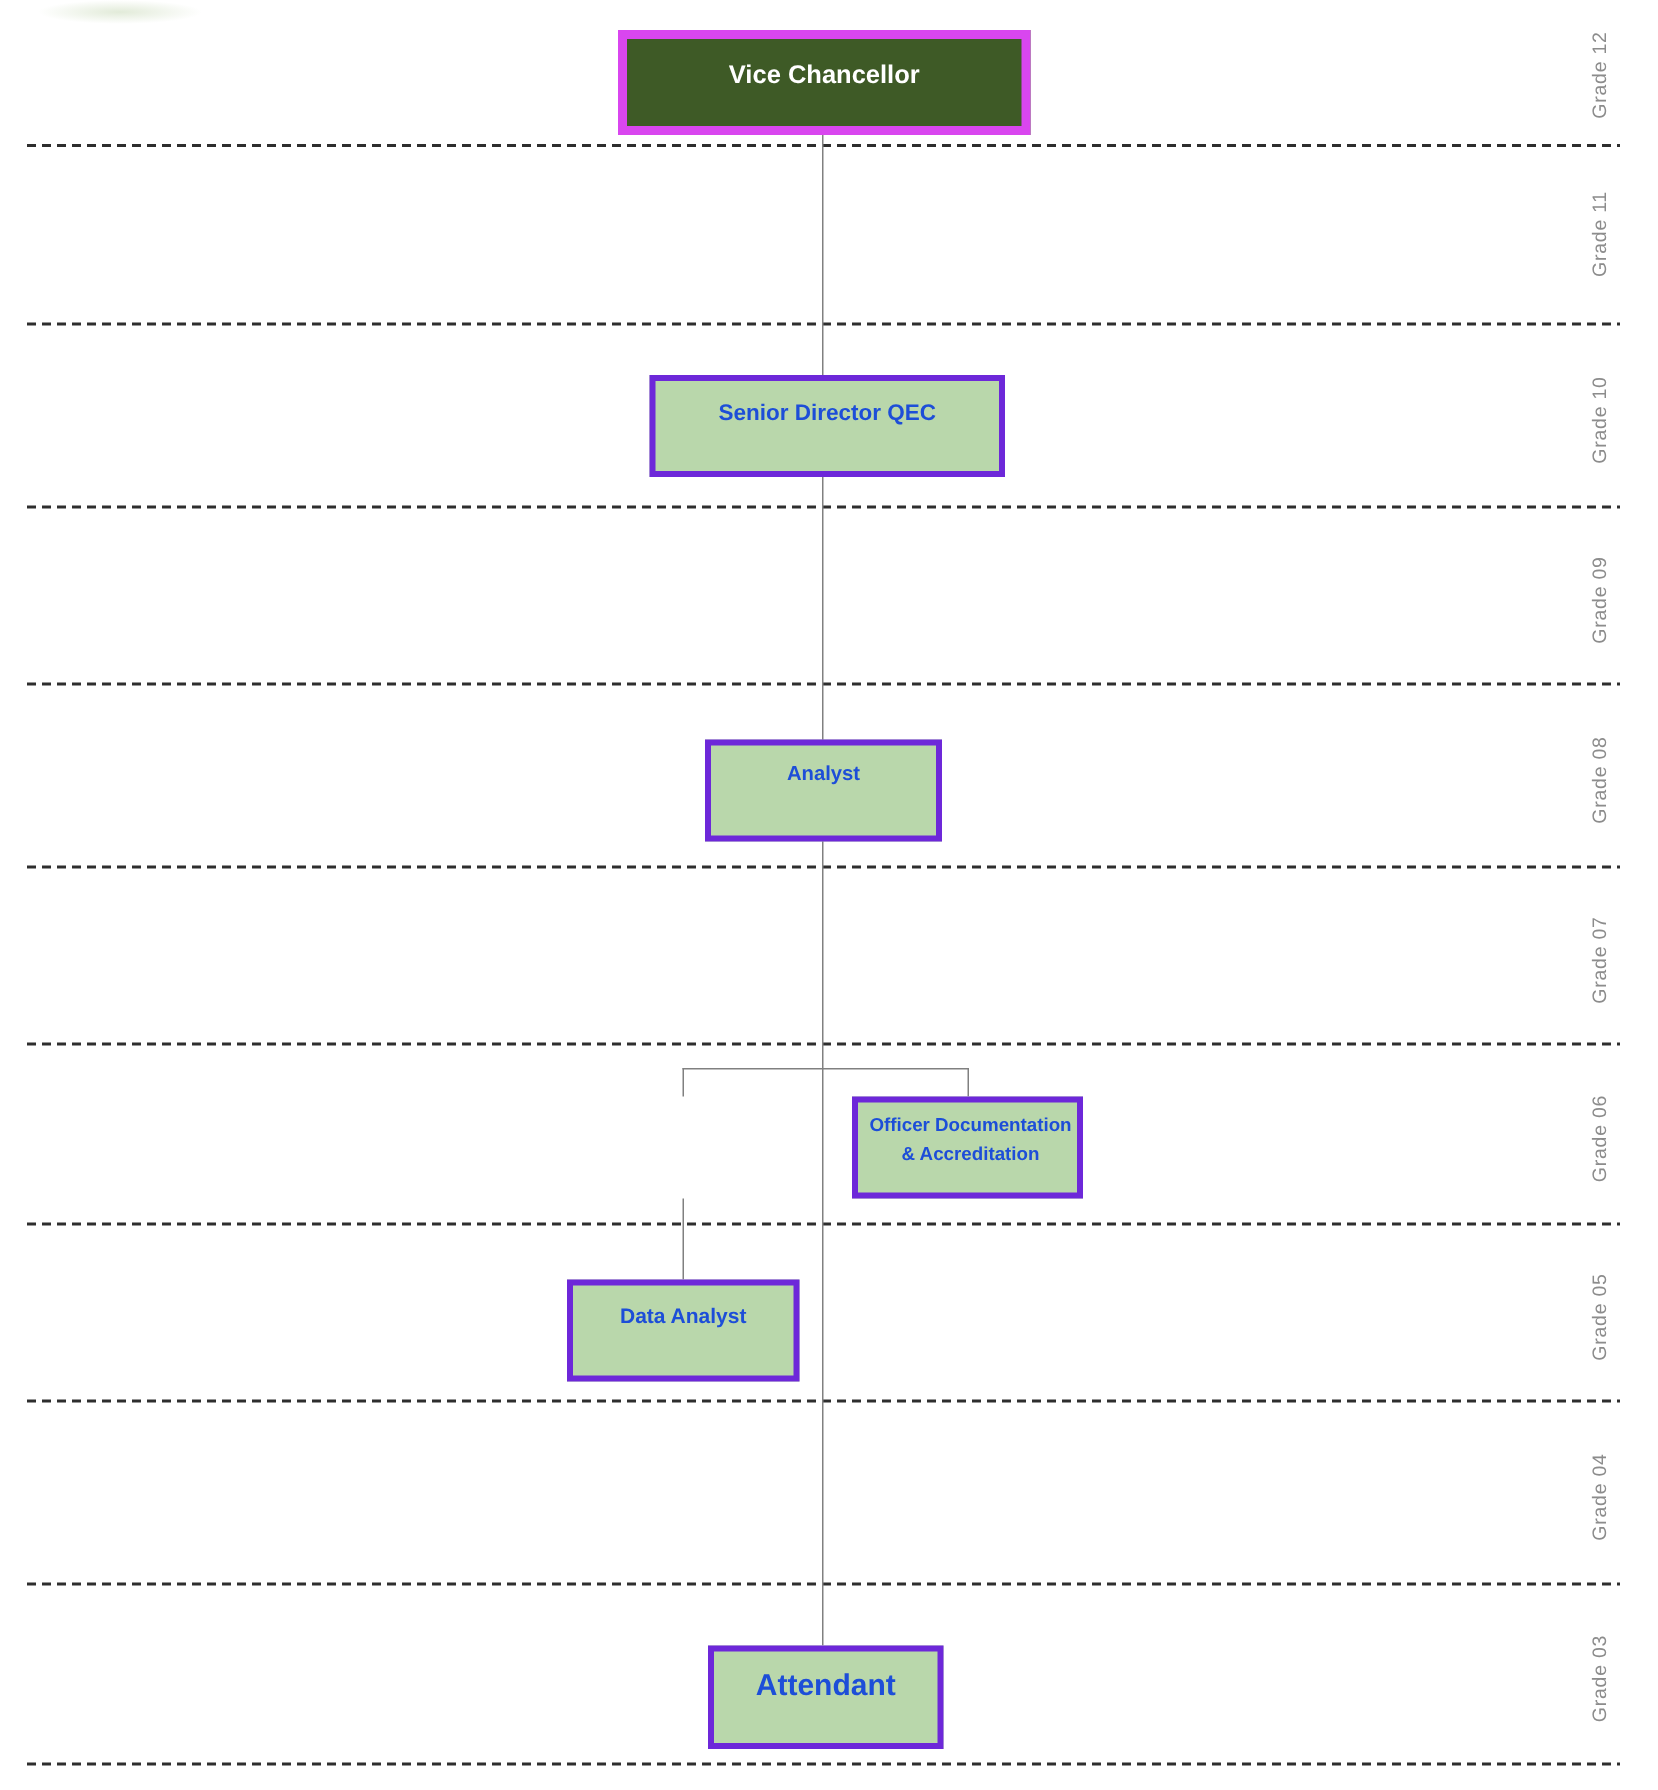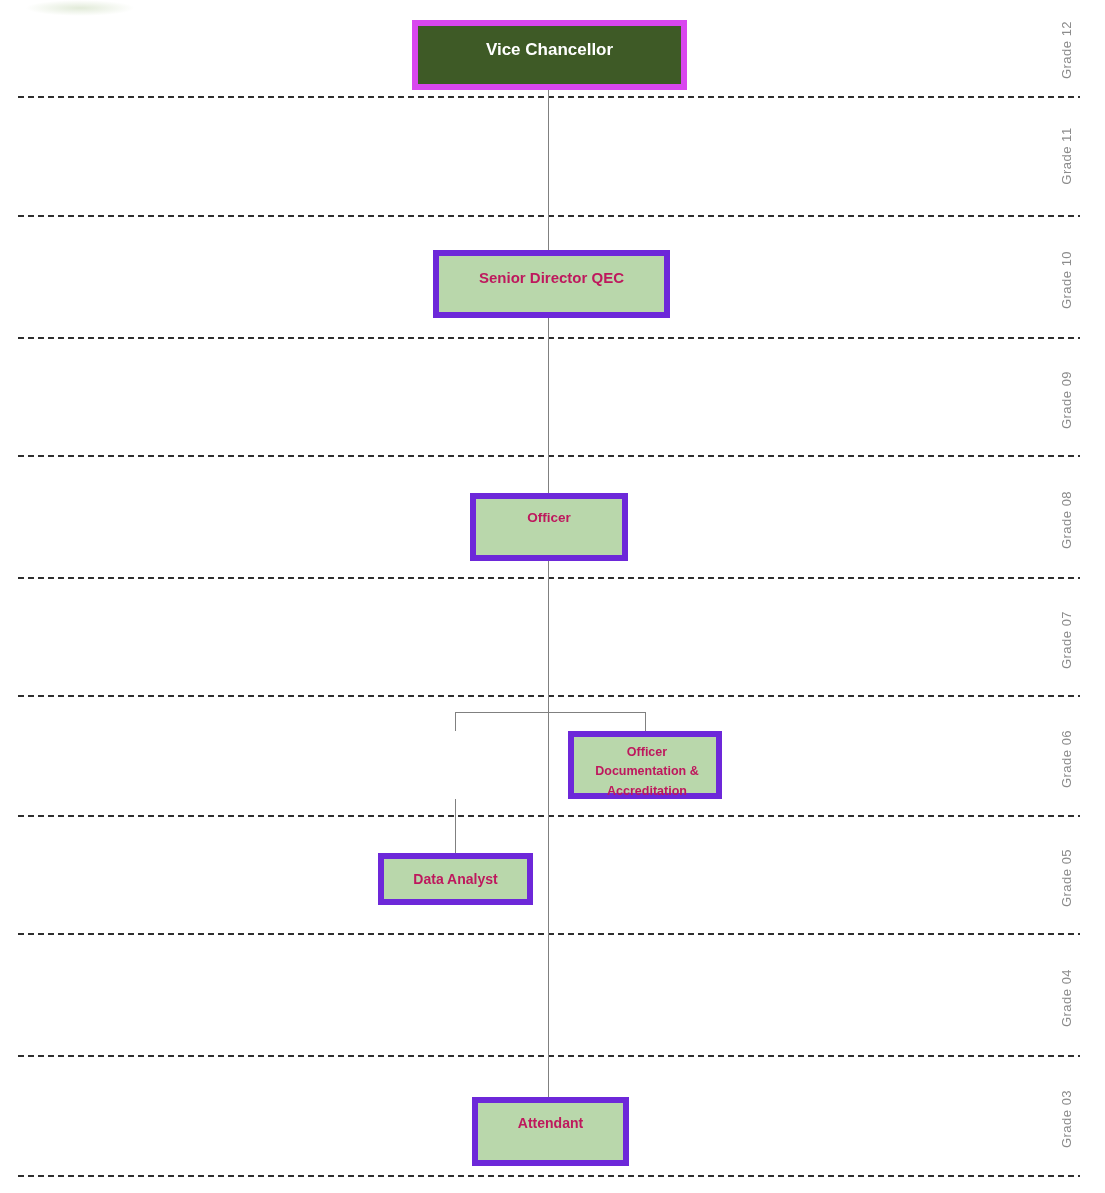--- a/index.html
+++ b/index.html
@@ -47,35 +47,35 @@
   
   .node {
     position: absolute;
     box-sizing: border-box;
     text-align: center;
     font-weight: bold;
     z-index: 3;
   }
   .node.light {
     background: #b9d7ab;
-    border: 6px solid #6d28d9;
-    color: #be185d;
+    border: 4px solid #6d28d9;
+    color: #1d4ed8;
   }
   .node.dark {
     background: #3e5a26;
     border: 6px solid #d946ef;
     color: #ffffff;
   }
   .node-vc        { left: 412px; top: 20px;   width: 275px; height: 70px; font-size: 17px; padding-top: 14px; }
   .node-sdqec     { left: 433px; top: 250px;  width: 237px; height: 68px; font-size: 15px; padding-top: 13px; }
   .node-manager   { left: 470px; top: 493px;  width: 158px; height: 68px; font-size: 13.5px; padding-top: 11px; }
   .node-oda       { left: 378px; top: 731px;  width: 155px; height: 68px; font-size: 13.5px; padding-top: 9px; line-height: 1.6; }
   .node-odac      { left: 568px; top: 731px;  width: 154px; height: 68px; font-size: 12.5px; padding-top: 6px; line-height: 1.55; padding-left: 6px; padding-right: 2px; }
-  .node-da        { left: 378px; top: 853px;  width: 155px; height: 52px; font-size: 14px; padding-top: 12px; }
-  .node-attendant { left: 472px; top: 1097px; width: 157px; height: 69px; font-size: 14px; padding-top: 12px; }
+  .node-da        { left: 378px; top: 853px;  width: 155px; height: 68px; font-size: 14px; padding-top: 12px; }
+  .node-attendant { left: 472px; top: 1097px; width: 157px; height: 69px; font-size: 20px; padding-top: 12px; }
   
   .smudge {
     position: absolute;
     left: 25px; top: 0;
     width: 110px; height: 16px;
     background: radial-gradient(ellipse at center, rgba(190,210,170,0.45), rgba(255,255,255,0) 70%);
     z-index: 0;
   }
 </style>
 </head>
@@ -115,21 +115,21 @@
 
   <div class="node dark node-vc">
     <span>Vice Chancellor</span>
   </div>
 
   <div class="node light node-sdqec">
     <span>Senior Director QEC</span>
   </div>
 
   <div class="node light node-manager">
-    <span>Officer</span>
+    <span>Analyst</span>
   </div>
 
 
   <div class="node light node-odac">
     <span>Officer Documentation &amp; Accreditation</span>
   </div>
 
   <div class="node light node-da">
     <span>Data Analyst</span>
   </div>

